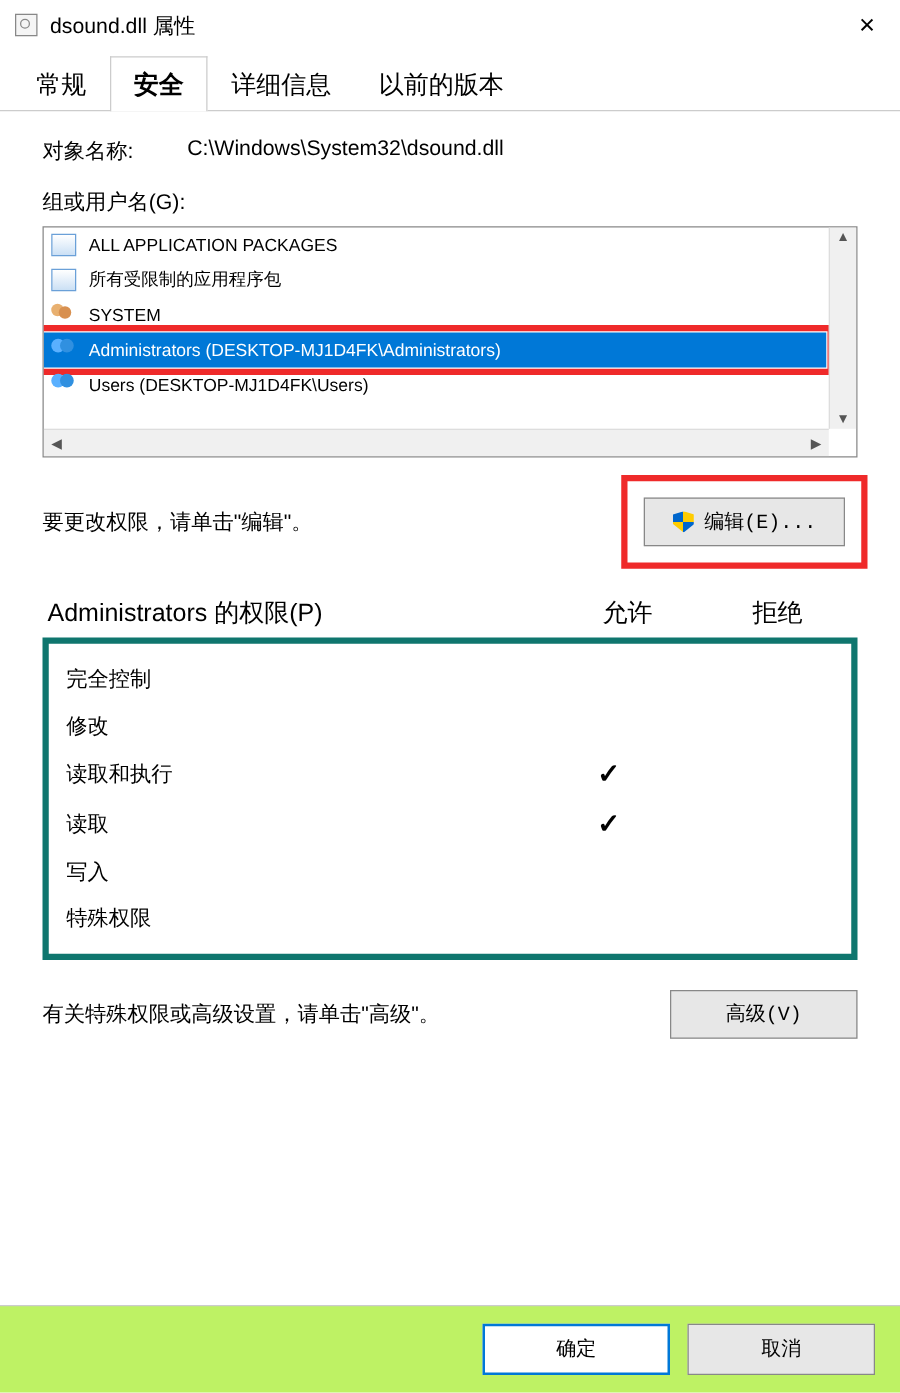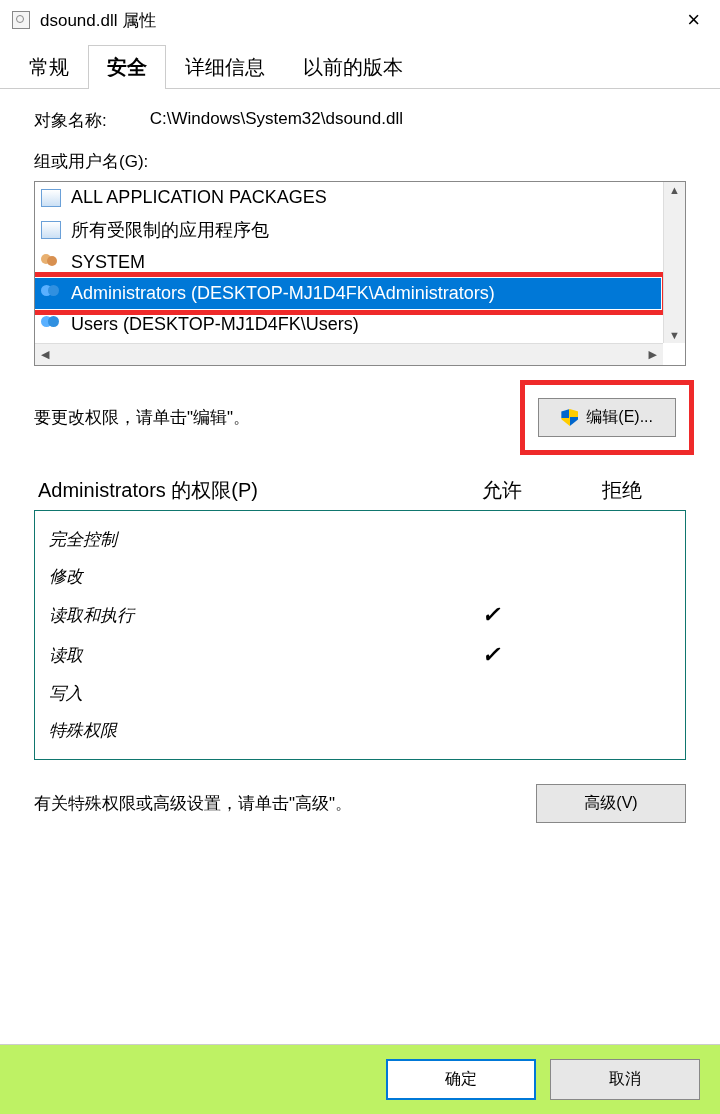--- a/index.html
+++ b/index.html
@@ -92,21 +92,21 @@
     background: #f0f0f0;
     border-top: 1px solid #ddd;
     display:flex; justify-content:space-between; align-items:center;
   }
   .arrow { font-size:11px; color:#555; padding:2px 6px; }
 
   .li {
     display: flex; align-items: center;
     padding: 5px 6px;
     gap: 8px;
-    font-size: 18px;
+    font-size: 14px;
     white-space: nowrap;
     position: relative;
   }
   .li .gicon { width: 22px; height: 18px; flex-shrink:0; position:relative; }
   .gicon.pkg::before{
     content:""; position:absolute; left:0;top:0;width:18px;height:16px;
     border:1px solid #6aa0d8; background:linear-gradient(#fff,#cbe0f5);
   }
   .gicon.users::before{
     content:""; position:absolute; left:0;top:2;width:10px;height:10px;
@@ -136,21 +136,21 @@
     display:flex; align-items:center; margin-top:22px; gap:20px;
     font-size:17px;
   }
   .edit-row .text{ flex:1; }
 
   .btn{
     border:1px solid #888;
     background:#e7e7e7;
     padding:8px 22px;
     font-size:16px;
-    font-family:Liberation Sans, sans-serif;
+    font-family:Liberation Mono, monospace;
     display:flex; align-items:center; gap:8px;
     cursor:default;
   }
   .btn.wide{ min-width:150px; justify-content:center; }
   .btn .shield{
     width:17px;height:17px;
     background:conic-gradient(#ffcc00 0 25%, #0066cc 25% 50%, #ffcc00 50% 75%, #0066cc 75% 100%);
     clip-path: polygon(50% 0, 100% 15%, 100% 60%, 50% 100%, 0 60%, 0 15%);
   }
 
@@ -159,21 +159,21 @@
     left:-8px;right:-8px;top:-8px;bottom:-8px;
   }
 
   .perm-header{
     display:flex; margin-top:30px; font-size:20px; padding:0 4px;justify-content:flex-end;
   }
   .perm-header .pname{ flex:1; }
   .perm-header .pcol{ width:120px; text-align:center; }
 
   .perm-box{
-    border:1px solid #0f766e; margin-top:6px; padding:10px 0;font-style:italic;
+    border:5px solid #0f766e; margin-top:6px; padding:10px 0;
   }
   .perm-row{
     display:flex; align-items:center; padding:7px 14px; font-size:17px;
   }
   .perm-row .pname{ flex:1; }
   .perm-row .pcol{ width:120px; text-align:center; font-size:22px; font-weight:700;}
 
   .adv-row{ display:flex; align-items:center; margin-top:24px; gap:20px; font-size:17px;}
   .adv-row .text{ flex:1; line-height:1.5; }
 

